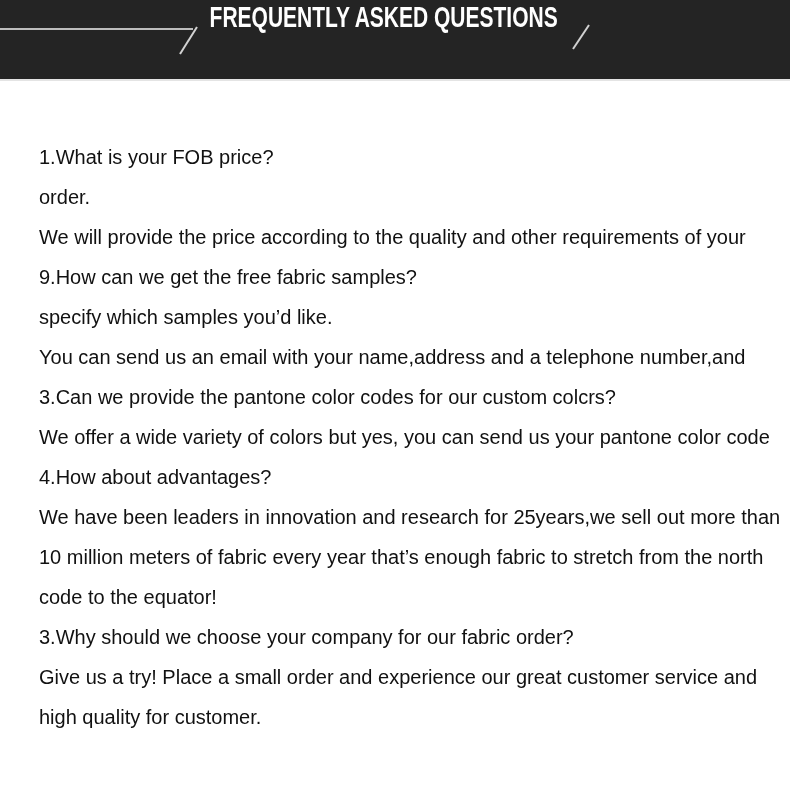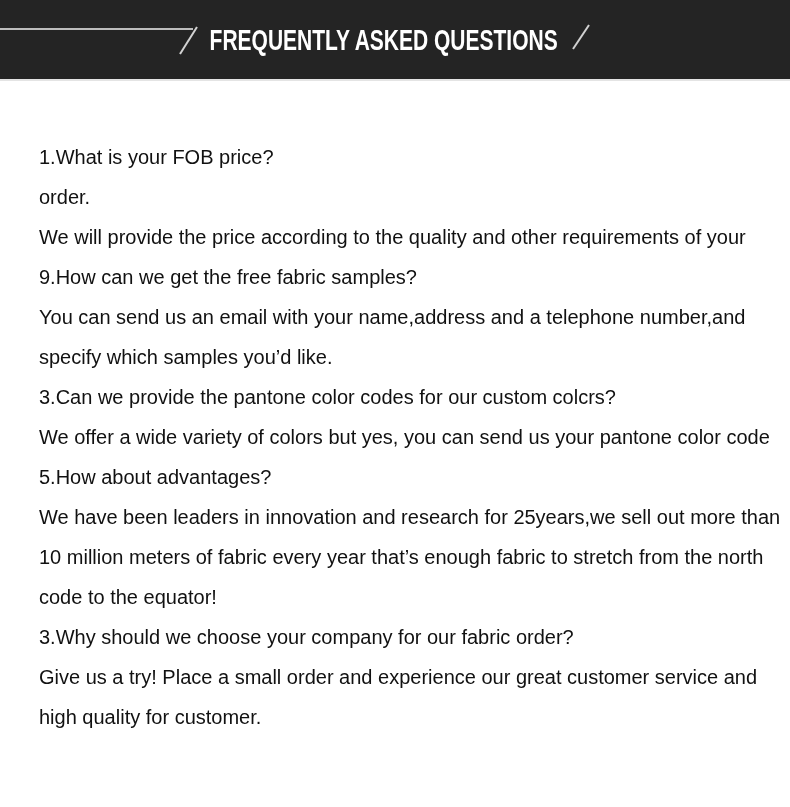--- a/index.html
+++ b/index.html
@@ -33,21 +33,20 @@
   .g1 { stop-color: var(--line-right-start, #a0a0a0); }
   .g2 { stop-color: var(--line-right-end, #6e6e6e); }
 
   .title-box {
     position: absolute;
     left: 210px;
     top: 0;
     width: 347px;
     height: 79px;
     display: flex;
-    align-items: center;
     justify-content: center;
     overflow: visible;
   }
   .title-text {
     white-space: nowrap;
     font-weight: bold;
     font-size: 30px;
     letter-spacing: 0px;
     color: var(--title, #ffffff);
     transform: scaleX(0.7);
@@ -94,27 +93,27 @@
 </header>
 
 <div class="hairline"></div>
 
 <main class="content">
   <div class="line">1.What is your FOB price?</div>
   <div class="line">order.</div>
   <div class="line">We will provide the price according to the quality and other requirements of your</div>
 
   <div class="line">9.How can we get the free fabric samples?</div>
+  <div class="line">specify which samples you’d like.</div>
   <div class="line">You can send us an email with your name,address and a telephone number,and</div>
-  <div class="line">specify which samples you’d like.</div>
 
   <div class="line">3.Can we provide the pantone color codes for our custom colcrs?</div>
   <div class="line">We offer a wide variety of colors but yes, you can send us your pantone color code</div>
 
-  <div class="line">5.How about advantages?</div>
+  <div class="line">4.How about advantages?</div>
   <div class="line">We have been leaders in innovation and research for 25years,we sell out more than</div>
   <div class="line">10 million meters of fabric every year that’s enough fabric to stretch from the north</div>
   <div class="line">code to the equator!</div>
 
   <div class="line">3.Why should we choose your company for our fabric order?</div>
   <div class="line">Give us a try! Place a small order and experience our great customer service and</div>
   <div class="line">high quality for customer.</div>
 </main>
 
 </body></html>

